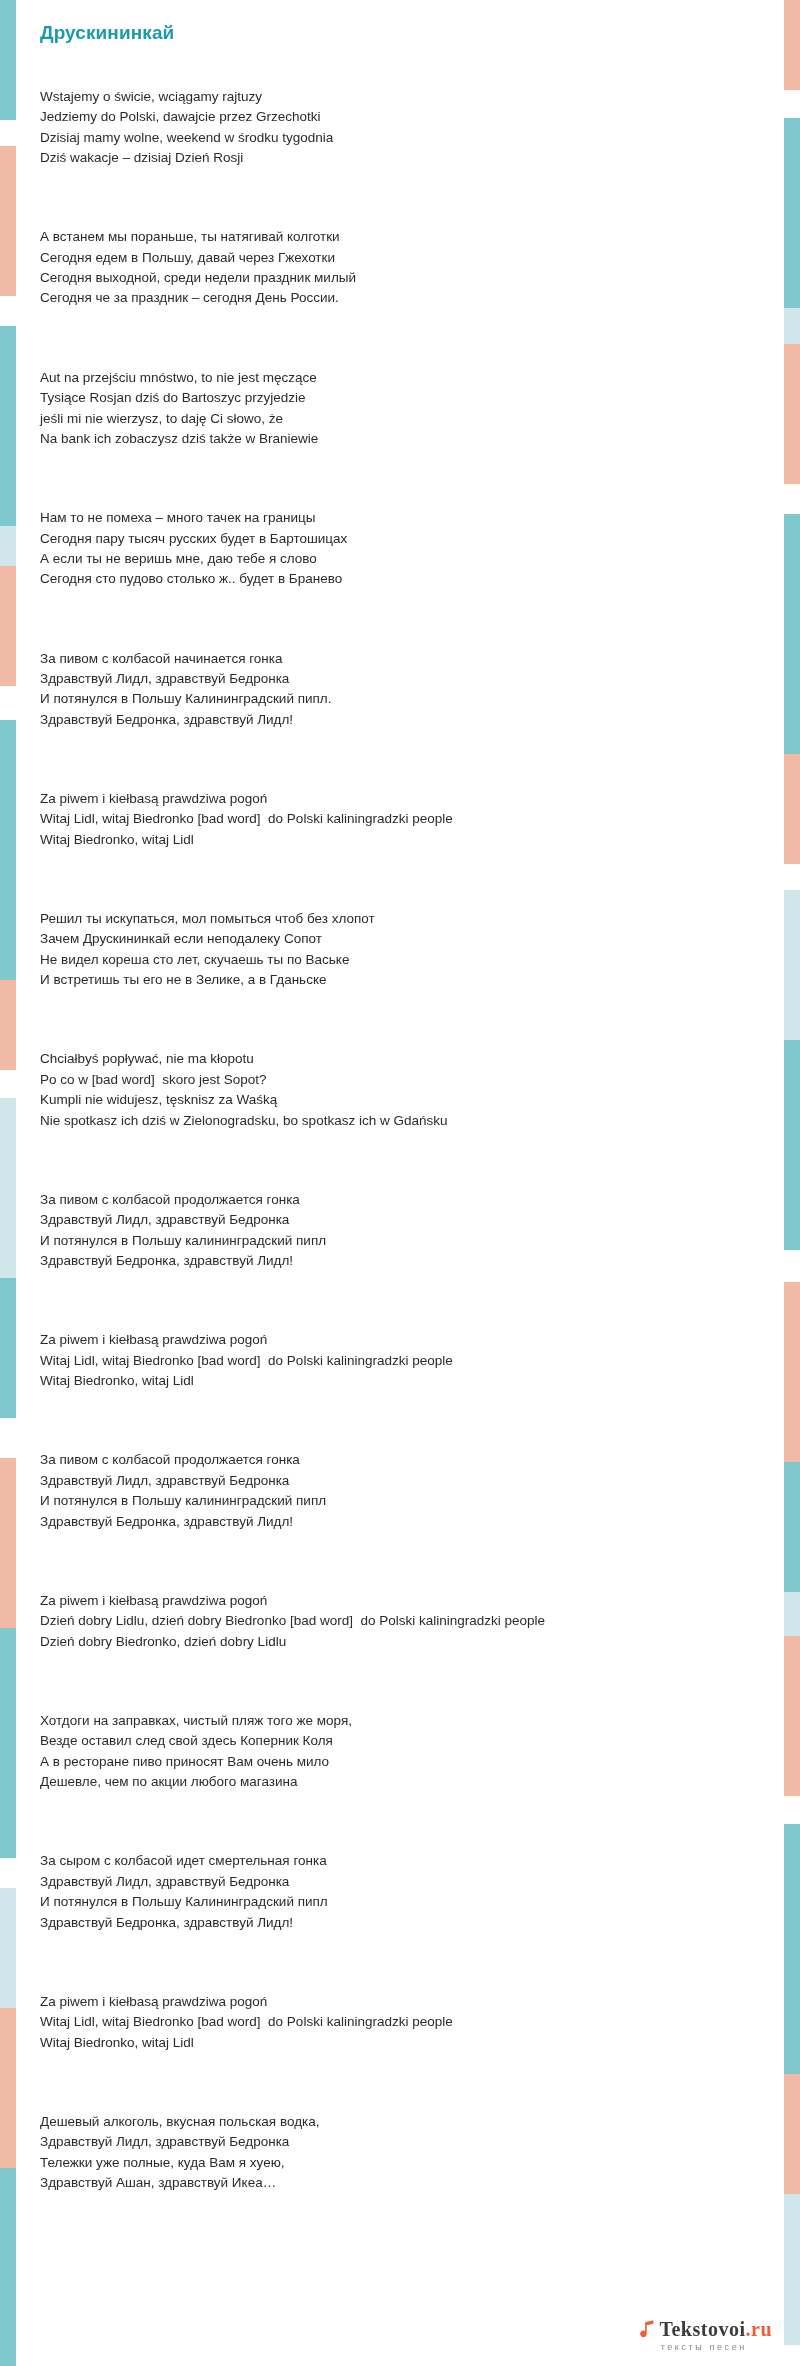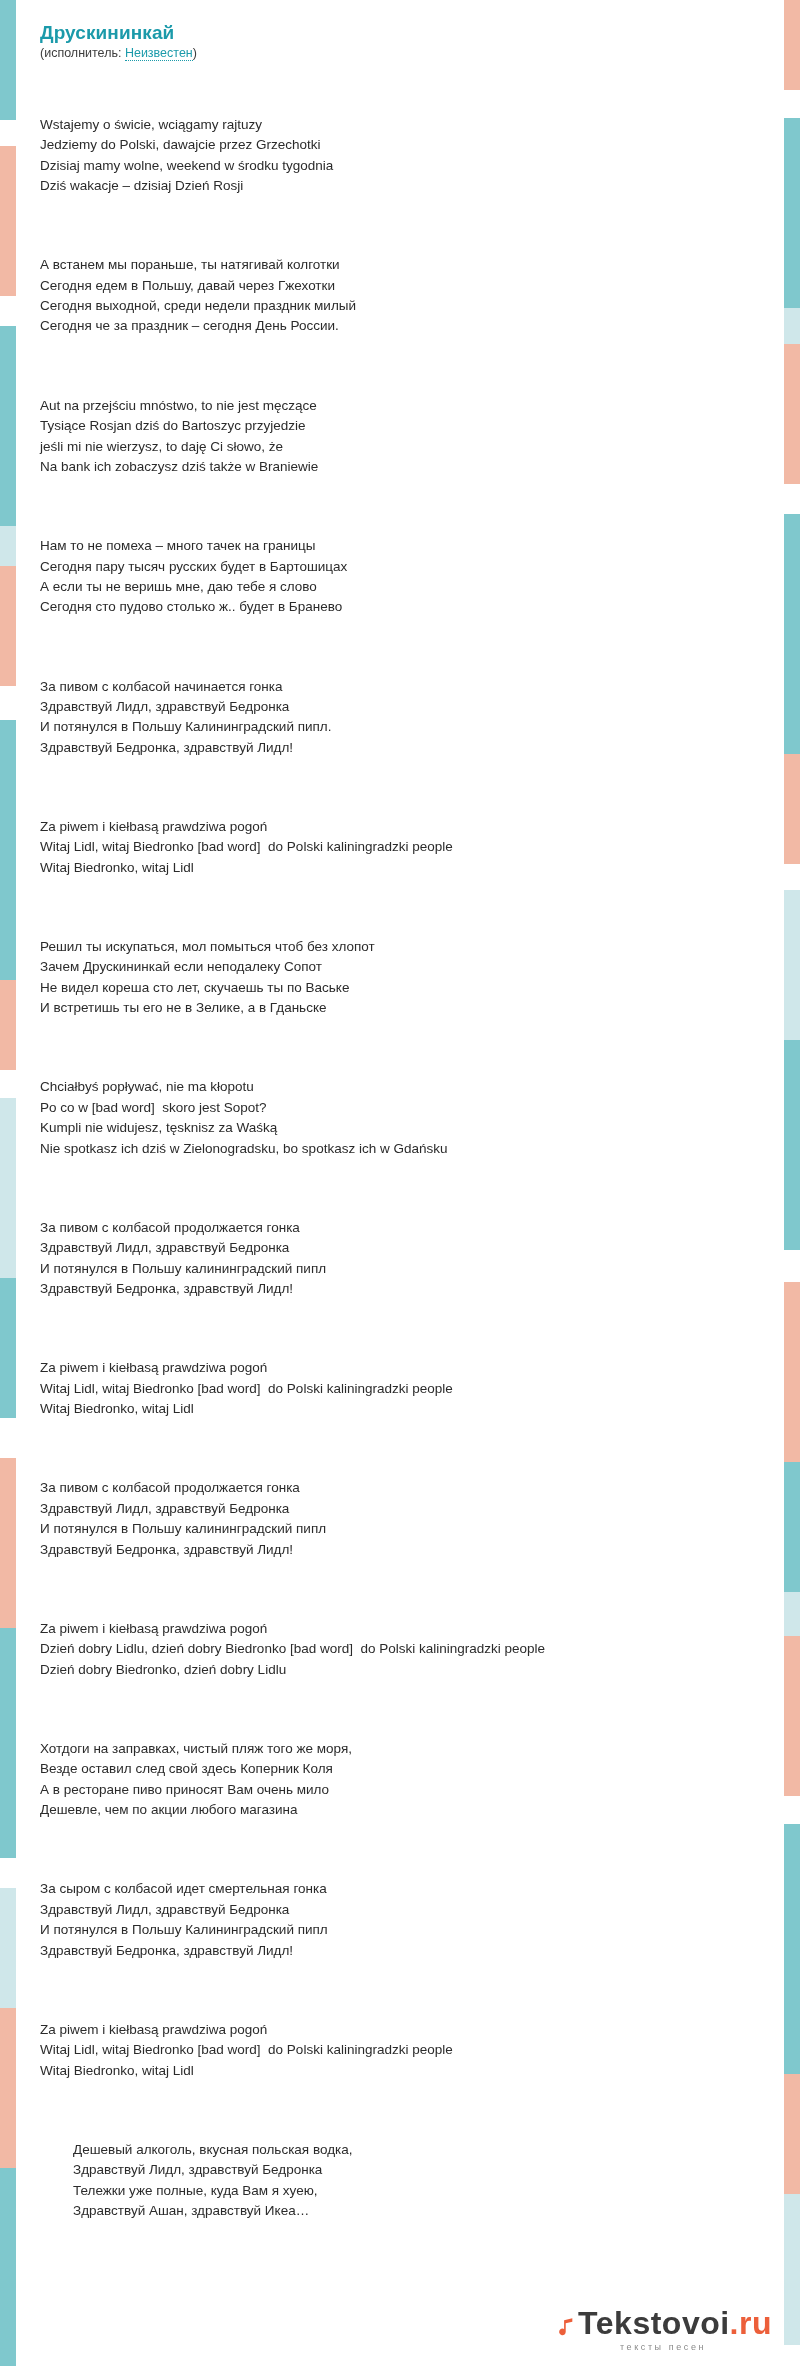--- a/index.html
+++ b/index.html
@@ -64,33 +64,33 @@
   }
 
   .lyrics {
     font-size: 13.5px;
     line-height: 20.4px;
     color: #2b2b2b;
     white-space: pre-wrap;
     word-wrap: break-word;
   }
   .stanza { margin: 0 0 18px 0; white-space: pre-wrap; }
-  .stanza:last-child { margin-bottom: 0; margin-left: 33px; }
+  .stanza:last-child { margin-bottom: 0; }
 
   
   .footer-logo {
     position: absolute;
     right: 28px;
     bottom: 14px;
     text-align: right;
     line-height: 1;
   }
   .logo-main {
-    font-family: Liberation Sans, sans-serif;
-    font-size: 32px;
+    font-family: Liberation Serif, serif;
+    font-size: 20px;
     font-weight: bold;
     color: #3c3c3c;
     letter-spacing: 0.5px;
   }
   .logo-main .accent { color: #ec5f3a; }
   .logo-sub {
     font-size: 9px;
     color: #8a8a8a;
     letter-spacing: 2.6px;
     margin-top: 4px;
@@ -151,23 +151,20 @@
   <div class="strip-block c-white" style="height:28px"></div>
   <div class="strip-block c-teal" style="height:250px"></div>
   <div class="strip-block c-peach" style="height:120px"></div>
   <div class="strip-block c-lblue" style="height:151px"></div>
 </div>
 
 <div class="page">
 
   <h1 class="song-title">Друскининкай</h1>
 
-  <div class="artist-line">
-    <span class="lbl">(исполнитель: </span><a href="#">Неизвестен</a><span class="lbl">)</span>
-  </div>
 
   <div class="lyrics">
     <div class="stanza">Wstajemy o świcie, wciągamy rajtuzy
 Jedziemy do Polski, dawajcie przez Grzechotki
 Dzisiaj mamy wolne, weekend w środku tygodnia
 Dziś wakacje – dzisiaj Dzień Rosji</div>
     <div class="stanza">А встанем мы пораньше, ты натягивай колготки
 Сегодня едем в Польшу, давай через Гжехотки
 Сегодня выходной, среди недели праздник милый
 Сегодня че за праздник – сегодня День России.</div>

